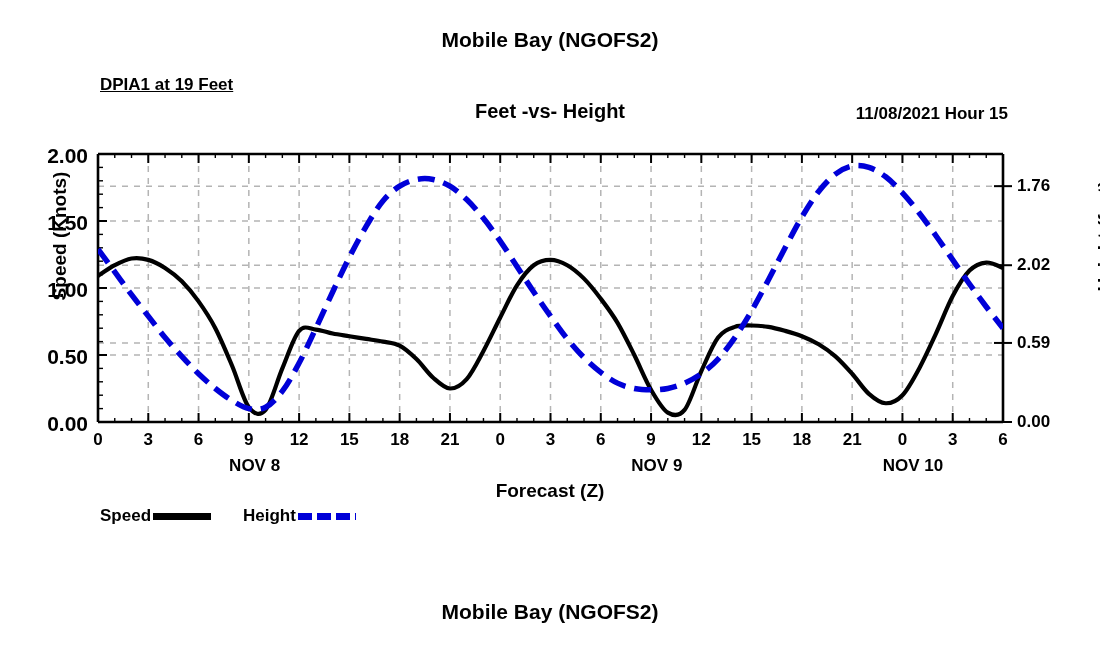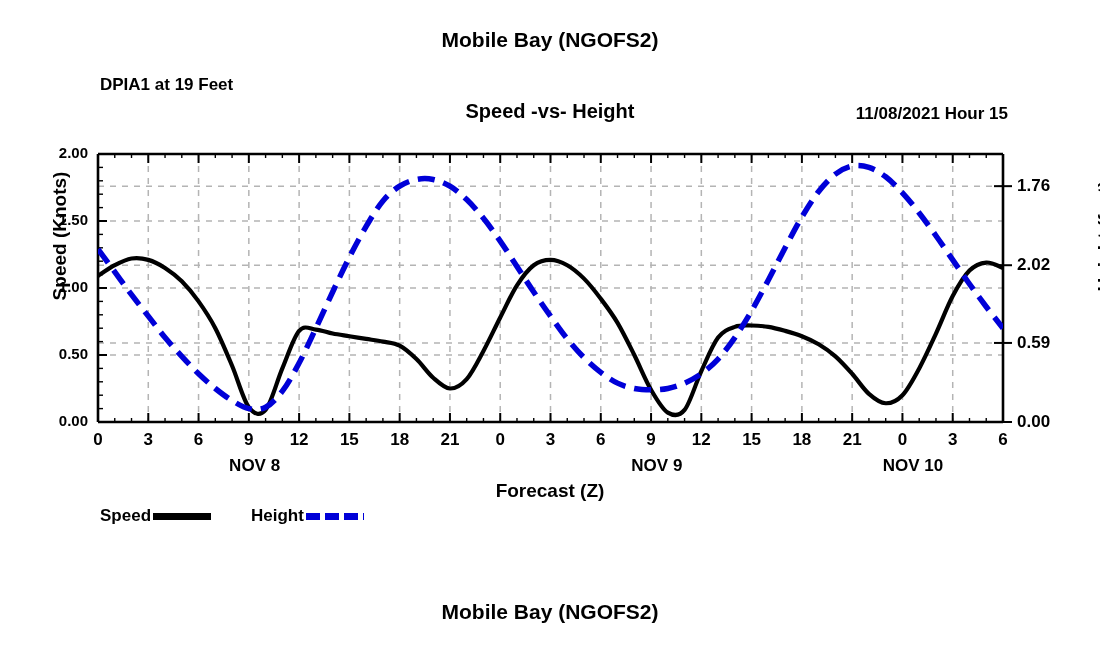--- a/index.html
+++ b/index.html
@@ -35,20 +35,21 @@
     width: 1100px;
     text-align: center;
     font-size: 21px;
     font-weight: bold;
   }
   .station-line1 {
     left: 100px; top: 75px;
     font-size: 17px;
     font-weight: bold;
     white-space: pre;
+    text-decoration: underline;
   }
   .station-line2 {
     left: 100px; top: 104px;
     font-size: 17px;
     font-weight: bold;
     white-space: pre;
   }
   .subtitle {
     left: 0; top: 100px;
     width: 1100px;
@@ -81,21 +82,21 @@
     font-weight: bold;
   }
   .xlabel {
     left: 0; top: 480px;
     width: 1100px;
     text-align: center;
     font-size: 19px;
     font-weight: bold;
   }
   .ytick-left {
-    font-size: 15px;
+    font-size: 21px;
     font-weight: bold;
     text-align: right;
     width: 60px;
     transform: translateY(-10px);
   }
   .ytick-right {
     font-size: 17px;
     font-weight: bold;
     text-align: left;
     width: 60px;
@@ -112,21 +113,21 @@
     font-size: 17px;
     font-weight: bold;
     text-align: left;
     width: 140px;
     transform: translateX(-70px);
   }
   .legend-wrap {
     left: 100px; top: 506px;
     display: flex;
     align-items: flex-end;
-    gap: 12px;
+    gap: 4px;
   }
   .legend-item {
     display: flex;
     align-items: center;
     font-size: 17px;
     font-weight: bold;
   }
   .legend-item + .legend-item { margin-left: 28px; }
   .legend-swatch-solid {
     width: 58px; height: 7px;
@@ -143,21 +144,21 @@
   svg { display: block; }
 </style>
 </head>
 <body>
 
 <div id="root">
 
   <div class="abs title-main">Mobile Bay (NGOFS2)</div>
 
   <div class="abs station-line1">DPIA1 at 19 Feet</div>
-  <div class="abs subtitle">Speed -vs- Height</div>
+  <div class="abs subtitle">Feet -vs- Height</div>
   <div class="abs runtime">11/08/2021 Hour 15</div>
 
   <div class="abs ylabel-left">Speed (Knots)</div>
   <div class="abs ylabel-right">Height (feet)</div>
   <div class="abs xlabel">Forecast (Z)</div>
 
   <svg id="plot" class="abs" style="left:0;top:0;" width="1100" height="650">
       <defs>
         <clipPath id="plotclip">
           <rect x="98" y="154" width="905" height="268"></rect>

